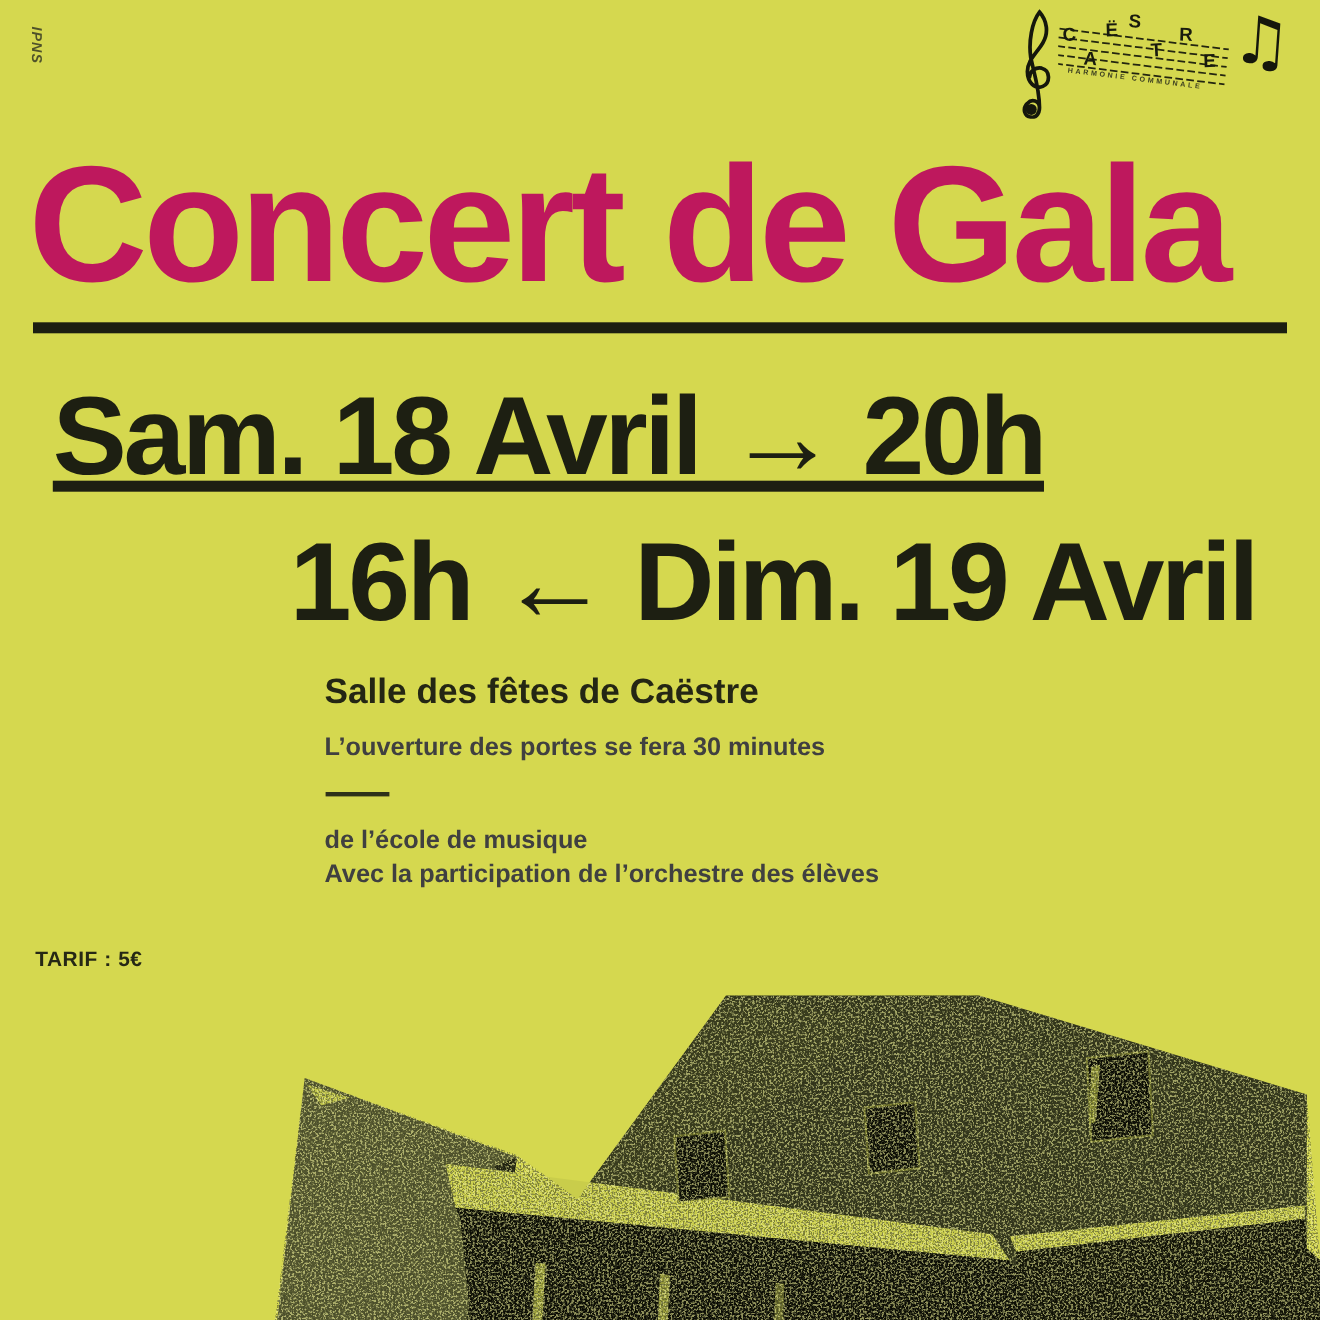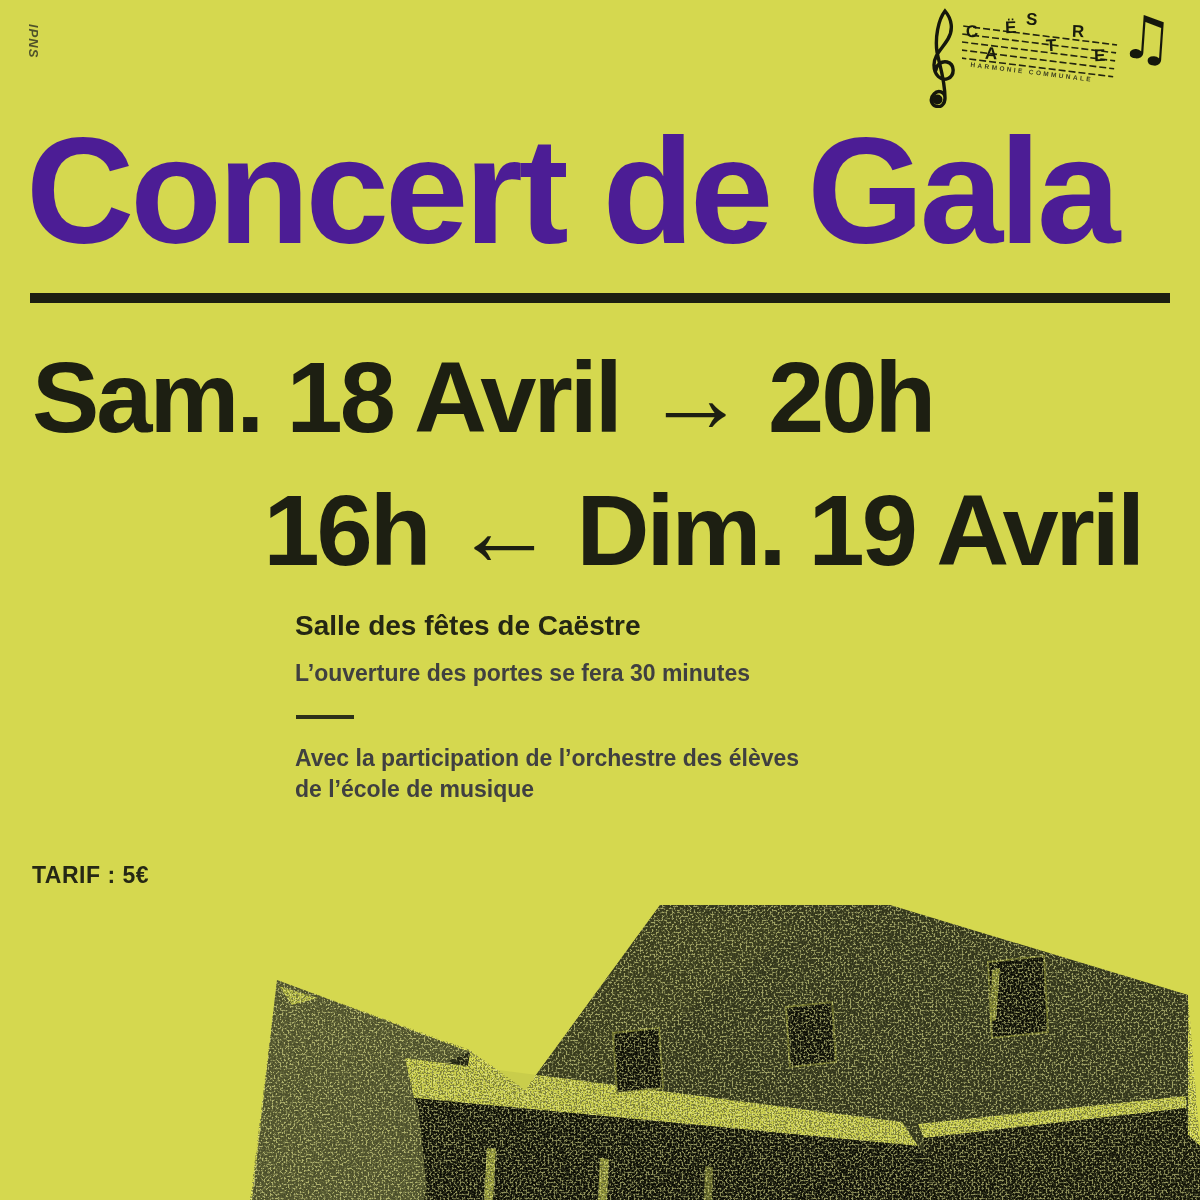--- a/index.html
+++ b/index.html
@@ -36,51 +36,51 @@
     color:#15170c;transform:rotate(4deg);
     font-family:"DejaVu Sans",sans-serif;
   }
   .logo .subtext{
     position:absolute;left:44px;top:64px;width:150px;
     font-size:6.5px;font-weight:700;letter-spacing:2.4px;
     color:#3c3f20;transform:rotate(7deg);white-space:nowrap;
   }
   
   .title{
-    position:absolute;left:26px;top:116px;margin:0;
+    position:absolute;left:26px;top:128px;margin:0;
     font-size:150px;font-weight:700;letter-spacing:-4px;
-    line-height:1;color:#4c1d95;white-space:nowrap;
+    line-height:1;color:#be185d;white-space:nowrap;
   }
   .rule{
     position:absolute;left:30px;right:30px;top:293px;height:10px;
     background:#1c1e11;
   }
   
   .date-line{
     position:absolute;margin:0;
     font-size:101px;font-weight:700;letter-spacing:-3px;
     line-height:1;color:#1d1f12;white-space:nowrap;
   }
-  .date-1{left:32px;top:347px;}
+  .date-1{left:48px;top:347px;text-decoration:underline;}
   .date-2{right:58px;top:480px;}
   
   .venue{position:absolute;left:295px;top:610px;width:620px;}
   .venue h3{
-    margin:0 0 16px 0;font-size:28px;font-weight:700;color:#242614;
+    margin:0 0 16px 0;font-size:32px;font-weight:700;color:#242614;
   }
   .venue p{
     margin:0;font-size:23px;font-weight:700;line-height:31px;color:#404040;
   }
   .venue .dash{
     width:58px;height:4px;background:#2e3119;margin:26px 0 24px 1px;
   }
   
   .price{
     position:absolute;left:32px;top:862px;
-    font-size:23px;font-weight:700;letter-spacing:.5px;color:#26281505;
+    font-size:19px;font-weight:700;letter-spacing:.5px;color:#26281505;
     color:#262815;
   }
   .amenities{
     position:absolute;right:32px;top:862px;
     font-size:23px;font-weight:700;color:#262815;
   }
   
   .building{position:absolute;left:0;bottom:0;width:1200px;height:300px;}
 </style>
 </head>
@@ -119,22 +119,22 @@
   <h1 class="title">Concert de Gala</h1>
   <div class="rule"></div>
 
   <p class="date-line date-1">Sam. 18 Avril → 20h</p>
   <p class="date-line date-2">16h ← Dim. 19 Avril</p>
 
   <div class="venue">
     <h3>Salle des fêtes de Caëstre</h3>
     <p>L’ouverture des portes se fera 30 minutes</p>
     <div class="dash"></div>
+    <p>de l’école de musique</p>
     <p>Avec la participation de l’orchestre des élèves</p>
-    <p>de l’école de musique</p>
   </div>
 
   <div class="price">TARIF : 5€</div>
 
   <svg class="building" viewBox="0 0 1200 300" preserveAspectRatio="none">
     <defs>
       <clipPath id="bclip">
         <path d="M250,300 L277,80 L470,150 L525,190 L660,5 L890,5 L1188,95 L1200,245 L1200,300 Z"></path>
       </clipPath>
       <filter id="speckleLight" x="0%" y="0%" width="100%" height="100%">

